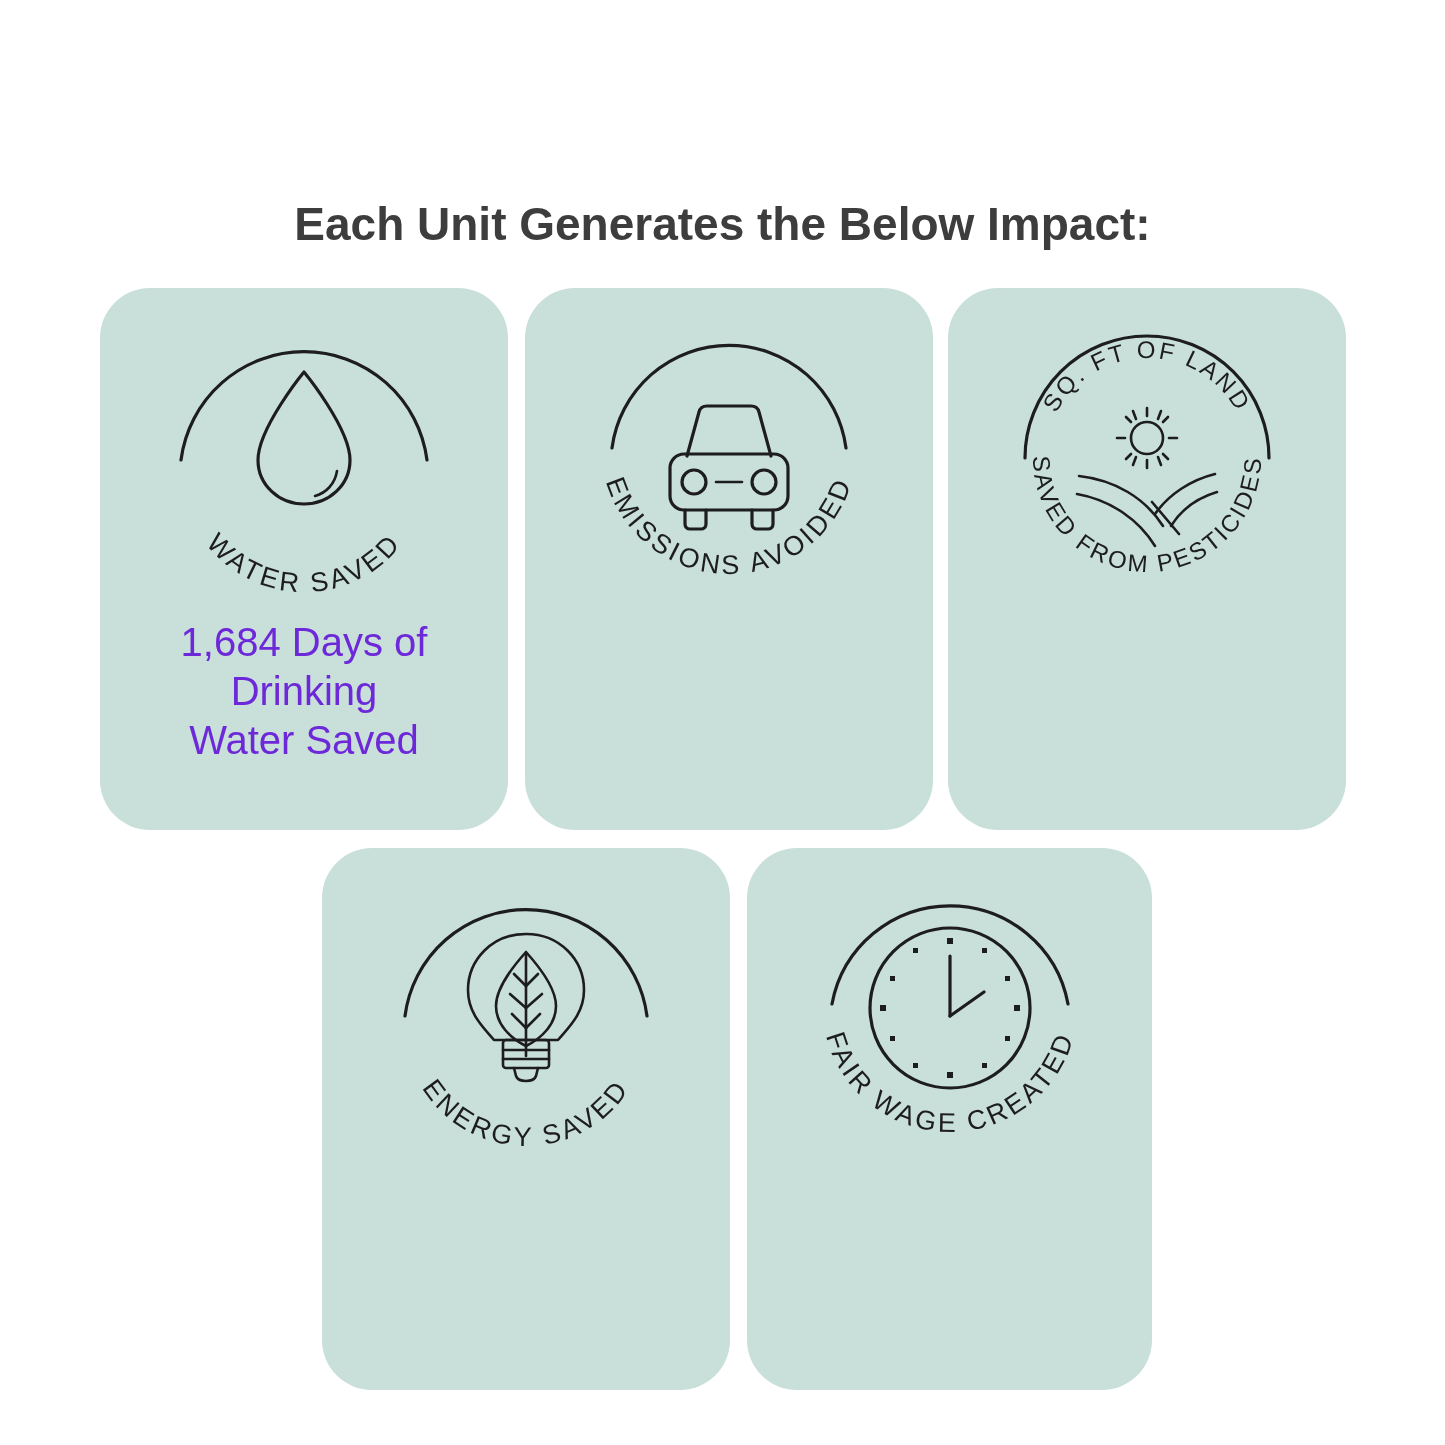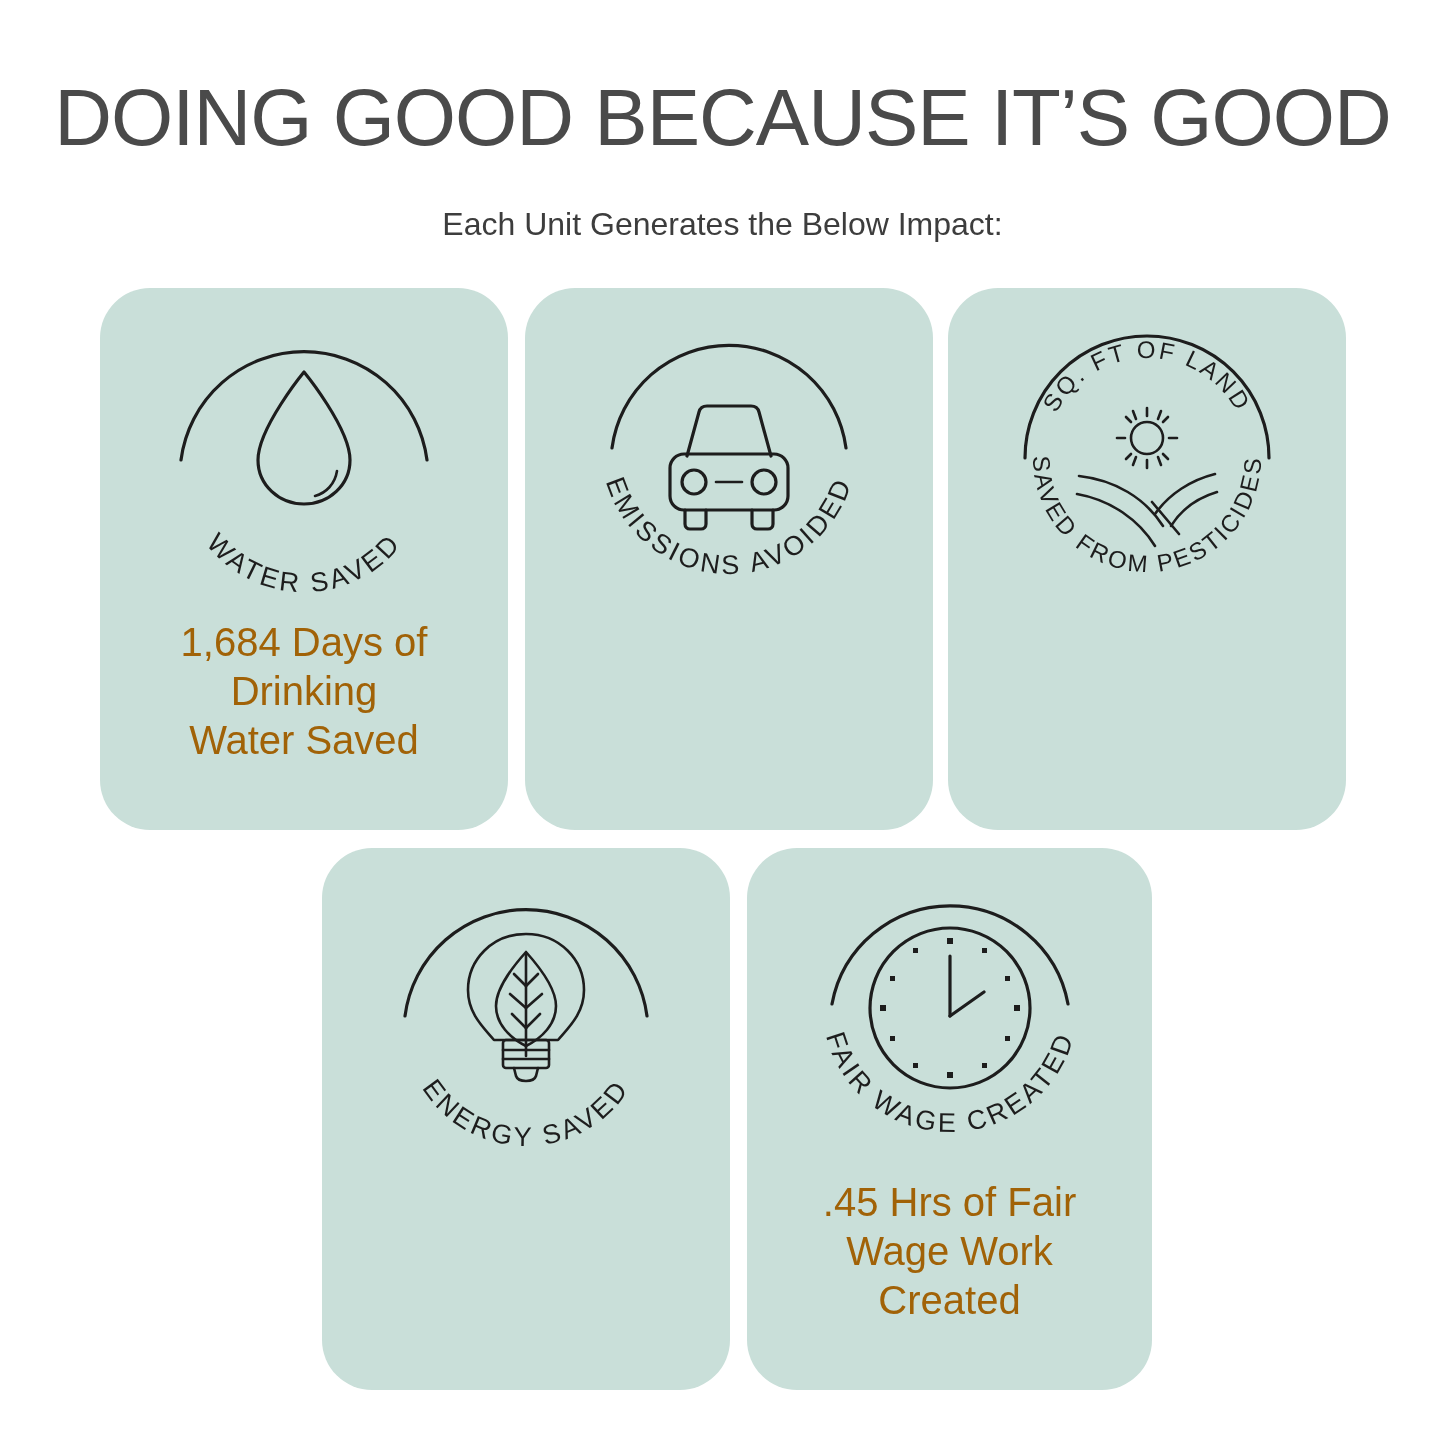--- a/index.html
+++ b/index.html
@@ -33,23 +33,23 @@
     font-weight: 400;
     color: #4a4a4a;
     white-space: nowrap;
   }
   .subtitle {
     position: absolute;
     left: 0;
     top: 196px;
     width: 1445px;
     text-align: center;
-    font-size: 32px;
+    font-size: 46px;
     line-height: 56px;
-    font-weight: 400;
+    font-weight: 700;
     color: #3d3d3d;
   }
 
   
   .card {
     position: absolute;
     background: #c9dfd9;
     border-radius: 50px;
     box-sizing: border-box;
     overflow: hidden;
@@ -69,21 +69,21 @@
   }
   .card-caption {
     position: absolute;
     left: 0;
     right: 0;
     top: 330px;
     text-align: center;
     font-size: 40px;
     line-height: 49px;
     font-weight: 400;
-    color: #a16207;
+    color: #6d28d9;
     padding: 0 14px;
     box-sizing: border-box;
     white-space: pre-line;
   }
 
   
   #card-water      { left: 100px;  top: 288px; width: 408px; height: 542px; }
   #card-emissions  { left: 525px;  top: 288px; width: 408px; height: 542px; }
   #card-land       { left: 948px;  top: 288px; width: 398px; height: 542px; }
   
@@ -116,21 +116,20 @@
     stroke-linecap: round;
     stroke-linejoin: round;
   }
   .dot { fill: #1d1d1d; }
 </style>
 </head>
 <body>
 
 <div class="page">
 
-  <div class="title">DOING GOOD BECAUSE IT’S GOOD</div>
   <div class="subtitle">Each Unit Generates the Below Impact:</div>
 
   <div class="card" id="card-water">
     <div class="card-badge">
       <svg viewBox="0 0 300 300" xmlns="http://www.w3.org/2000/svg">
         <defs>
           <path id="arcWater" d="M 26 160 A 124 124 0 0 0 274 160"></path>
         </defs>
 
         <path class="stroke" d="M 27 152 A 124 124 0 0 1 273 152"></path>
@@ -276,18 +275,15 @@
           <rect class="dot" x="205" y="168" width="5" height="5"></rect>
 
           <line class="stroke" x1="150" y1="88" x2="150" y2="148"></line>
           <line class="stroke" x1="150" y1="148" x2="184" y2="124"></line>
         </g>
         <text class="arc-text">
           <textPath href="#arcWage" startOffset="50%" text-anchor="middle">FAIR WAGE CREATED</textPath>
         </text>
       </svg>
     </div>
-    <div class="card-caption">.45 Hrs of Fair
-Wage Work
-Created</div>
   </div>
 
 </div>
 
 </body></html>

